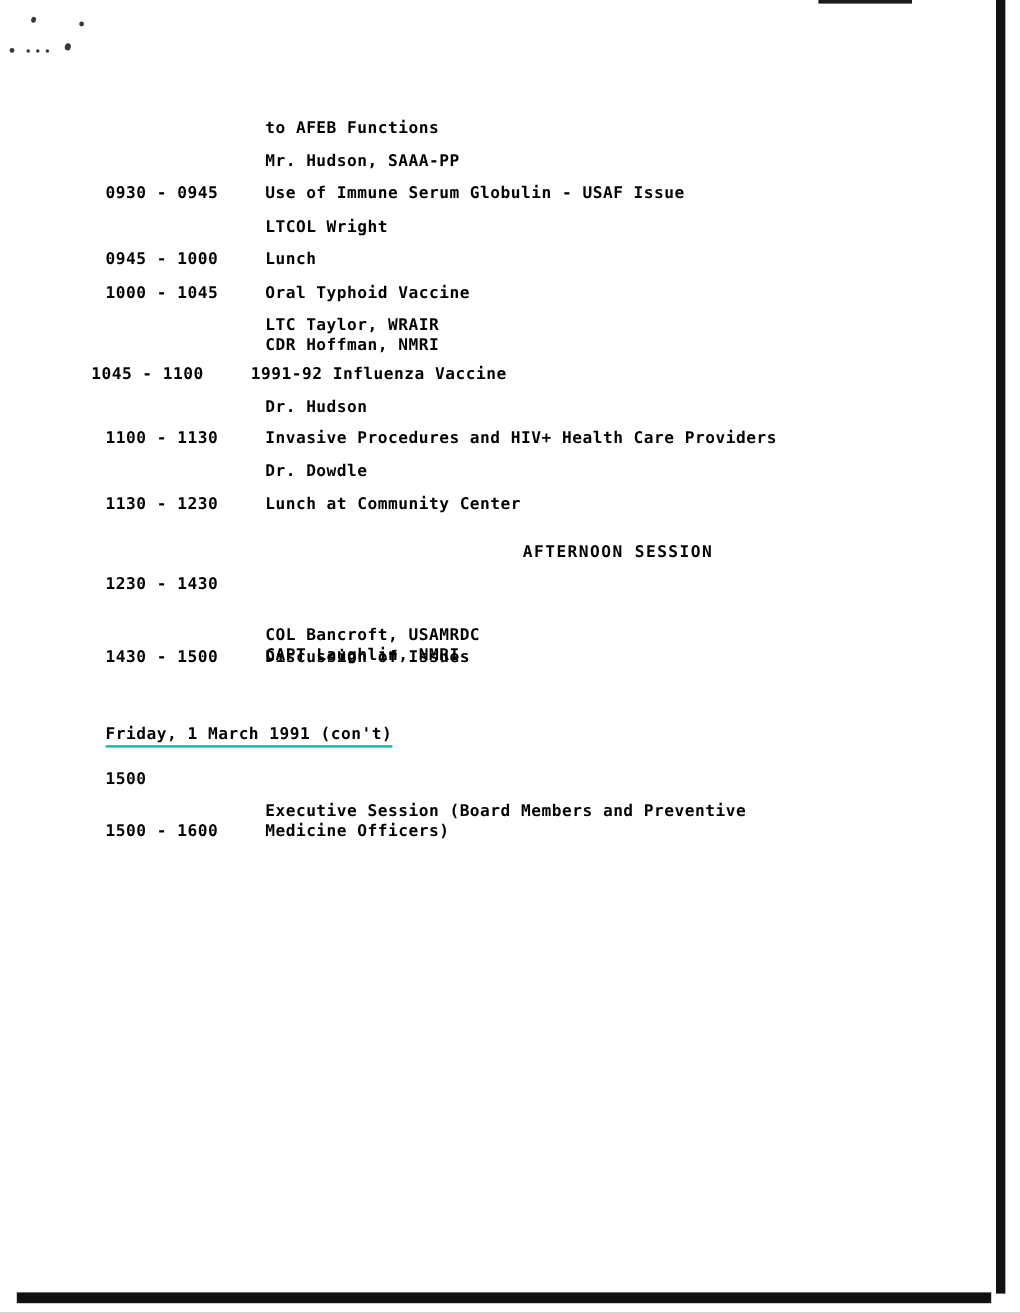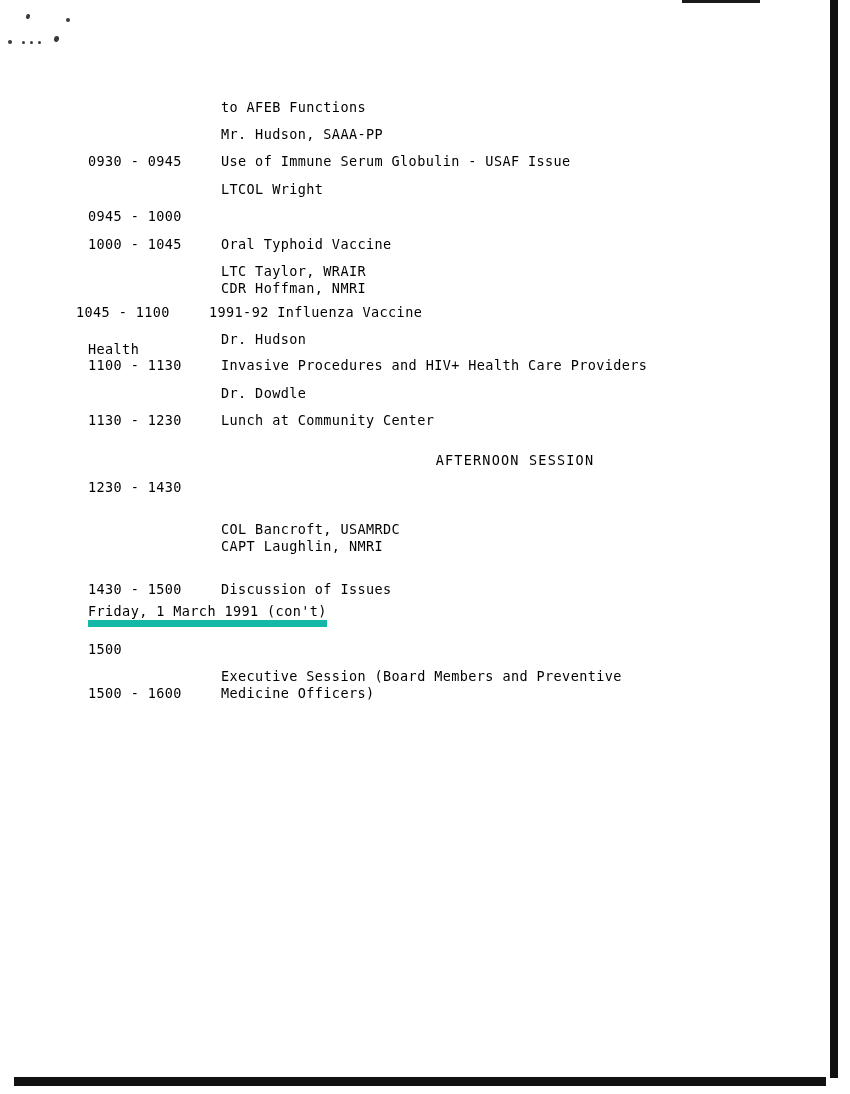--- a/index.html
+++ b/index.html
@@ -8,20 +8,21 @@
     background: #8c8c8c;
   }
   .page {
     position: relative;
     width: 850px;
     height: 1094px;
     background: #ffffff;
     overflow: hidden;
     font-family: "DejaVu Sans Mono", "Liberation Mono", monospace;
     color: #000000;
+    font-weight: bold;
   }
   
   .edge-right {
     position: absolute;
     top: 0;
     right: 12px;
     width: 8px;
     height: 1078px;
     background: #111111;
   }
@@ -87,21 +88,21 @@
   }
   .centered {
     text-align: center;
     padding-left: 90px;
     padding-right: 220px;
     font-size: 13.5px;
     letter-spacing: 1.2px;
   }
   .heading-underline {
     display: inline-block;
-    border-bottom: 7px solid #14b8a6;
+    border-bottom: 2px solid #14b8a6;
     padding-bottom: 1px;
     font-size: 13.5px;
     letter-spacing: 0.4px;
   }
 </style>
 </head>
 <body>
 
 <div class="page">
 
@@ -128,23 +129,23 @@
       <div class="desc">Mr. Hudson, SAAA-PP</div>
     </div>
     <div class="row" style="position:absolute; left:88px; top:153px; width:700px;">
       <div class="time">0930 - 0945</div>
       <div class="desc">Use of Immune Serum Globulin - USAF Issue</div>
     </div>
     <div class="row" style="position:absolute; left:88px; top:181px; width:700px;">
       <div class="time"></div>
       <div class="desc">LTCOL Wright</div>
     </div>
-    <div class="row" style="position:absolute; left:88px; top:208px; width:700px;flex-direction:column;">
+    <div class="row" style="position:absolute; left:88px; top:208px; width:700px;">
       <div class="time">0945 - 1000</div>
-      <div class="desc">Health</div>
+      <div class="desc">Lunch</div>
     </div>
     <div class="row" style="position:absolute; left:88px; top:236px; width:700px;">
       <div class="time">1000 - 1045</div>
       <div class="desc">Oral Typhoid Vaccine</div>
     </div>
     <div class="row" style="position:absolute; left:88px; top:263px; width:700px;">
       <div class="time"></div>
       <div class="desc">LTC Taylor, WRAIR
 CDR Hoffman, NMRI</div>
     </div>
@@ -172,21 +173,21 @@
     <div class="centered" style="position:absolute; left:0; top:452px; width:850px;">AFTERNOON SESSION</div>
 
     <div class="row" style="position:absolute; left:88px; top:479px; width:700px;">
       <div class="time">1230 - 1430</div>
     </div>
     <div class="row" style="position:absolute; left:88px; top:521px; width:700px;">
       <div class="time"></div>
       <div class="desc">COL Bancroft, USAMRDC
 CAPT Laughlin, NMRI</div>
     </div>
-    <div class="row" style="position:absolute; left:88px; top:581px; width:700px;">
+    <div class="row" style="position:absolute; left:88px; top:540px; width:700px;">
       <div class="time">1430 - 1500</div>
       <div class="desc">Discussion of Issues</div>
     </div>
 
     <div style="position:absolute; left:88px; top:601px;">
       <span class="heading-underline">Friday, 1 March 1991 (con't)</span>
     </div>
 
     <div class="row" style="position:absolute; left:88px; top:641px; width:700px;flex-direction:column;">
       <div class="time">1500</div>

